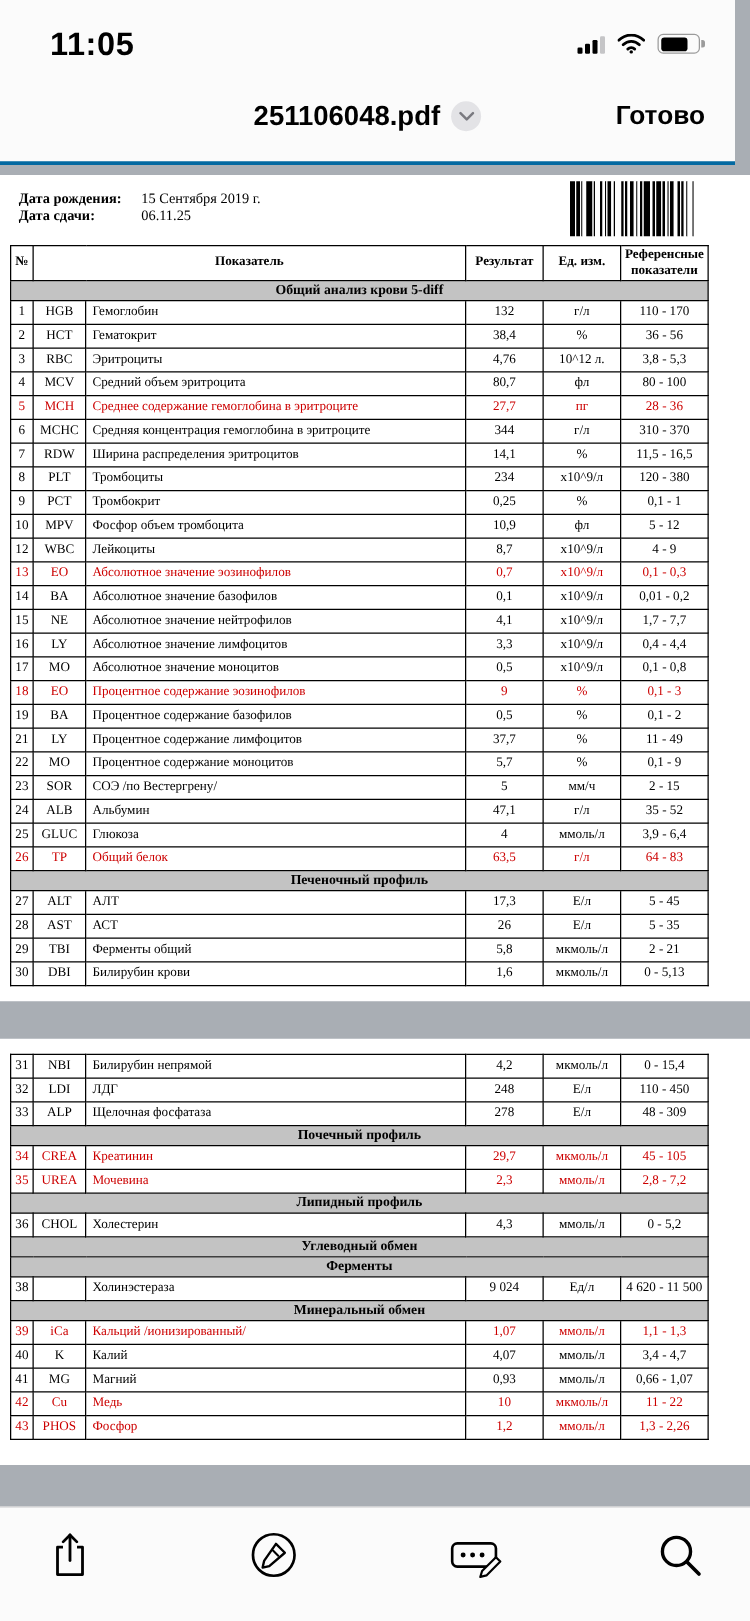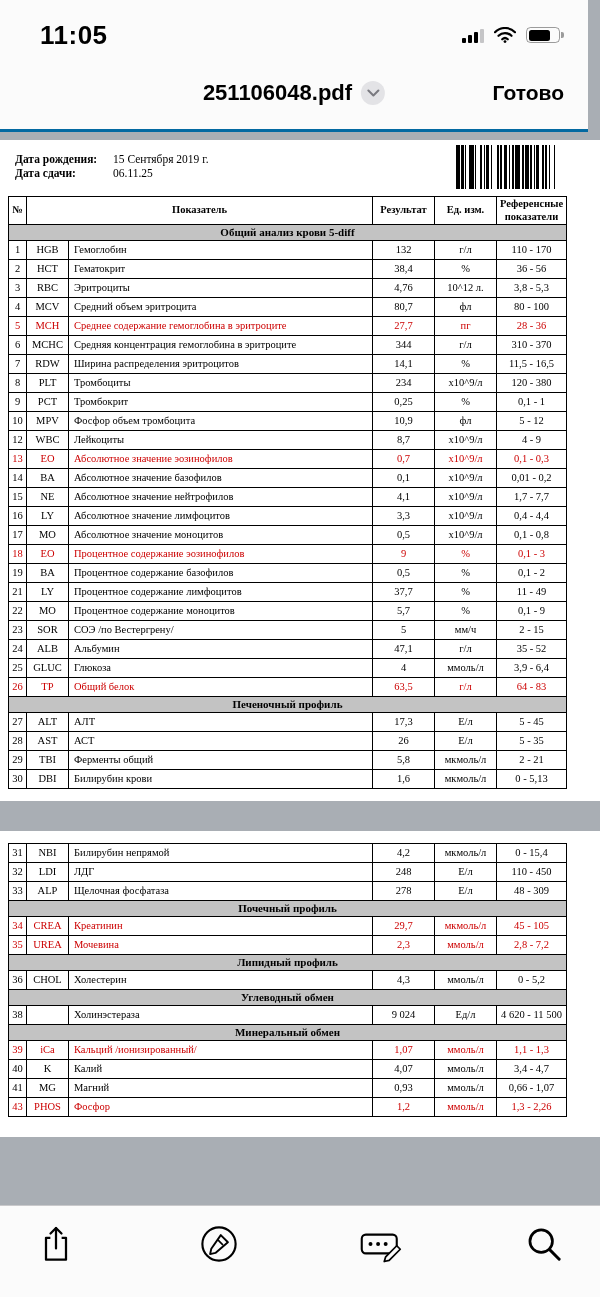--- a/index.html
+++ b/index.html
@@ -481,20 +481,23 @@
               <td class="c0" data-name="row-num">36</td>
               <td class="c1" data-name="row-code">CHOL</td>
               <td class="c2" data-name="row-name">Холестерин</td>
               <td class="c3" data-name="row-result">4,3</td>
               <td class="c4" data-name="row-unit">ммоль/л</td>
               <td class="c5" data-name="row-ref">0 - 5,2</td>
             </tr>
             <tr data-name="section-row">
               <td colspan="6" data-name="section-title">Углеводный обмен</td>
             </tr>
+            <tr data-name="section-row">
+              <td colspan="6" data-name="section-title">Ферменты</td>
+            </tr>
             <tr data-name="table-row">
               <td class="c0" data-name="row-num">38</td>
               <td class="c1" data-name="row-code"></td>
               <td class="c2" data-name="row-name">Холинэстераза</td>
               <td class="c3" data-name="row-result">9 024</td>
               <td class="c4" data-name="row-unit">Ед/л</td>
               <td class="c5" data-name="row-ref">4 620 - 11 500</td>
             </tr>
             <tr data-name="section-row">
               <td colspan="6" data-name="section-title">Минеральный обмен</td>
@@ -515,20 +518,28 @@
               <td class="c4" data-name="row-unit">ммоль/л</td>
               <td class="c5" data-name="row-ref">3,4 - 4,7</td>
             </tr>
             <tr data-name="table-row">
               <td class="c0" data-name="row-num">41</td>
               <td class="c1" data-name="row-code">MG</td>
               <td class="c2" data-name="row-name">Магний</td>
               <td class="c3" data-name="row-result">0,93</td>
               <td class="c4" data-name="row-unit">ммоль/л</td>
               <td class="c5" data-name="row-ref">0,66 - 1,07</td>
+            </tr>
+            <tr data-name="table-row" class="abnormal">
+              <td class="c0" data-name="row-num">42</td>
+              <td class="c1" data-name="row-code">Cu</td>
+              <td class="c2" data-name="row-name">Медь</td>
+              <td class="c3" data-name="row-result">10</td>
+              <td class="c4" data-name="row-unit">мкмоль/л</td>
+              <td class="c5" data-name="row-ref">11 - 22</td>
             </tr>
             <tr data-name="table-row" class="abnormal">
               <td class="c0" data-name="row-num">43</td>
               <td class="c1" data-name="row-code">PHOS</td>
               <td class="c2" data-name="row-name">Фосфор</td>
               <td class="c3" data-name="row-result">1,2</td>
               <td class="c4" data-name="row-unit">ммоль/л</td>
               <td class="c5" data-name="row-ref">1,3 - 2,26</td>
             </tr>
           </tbody>

